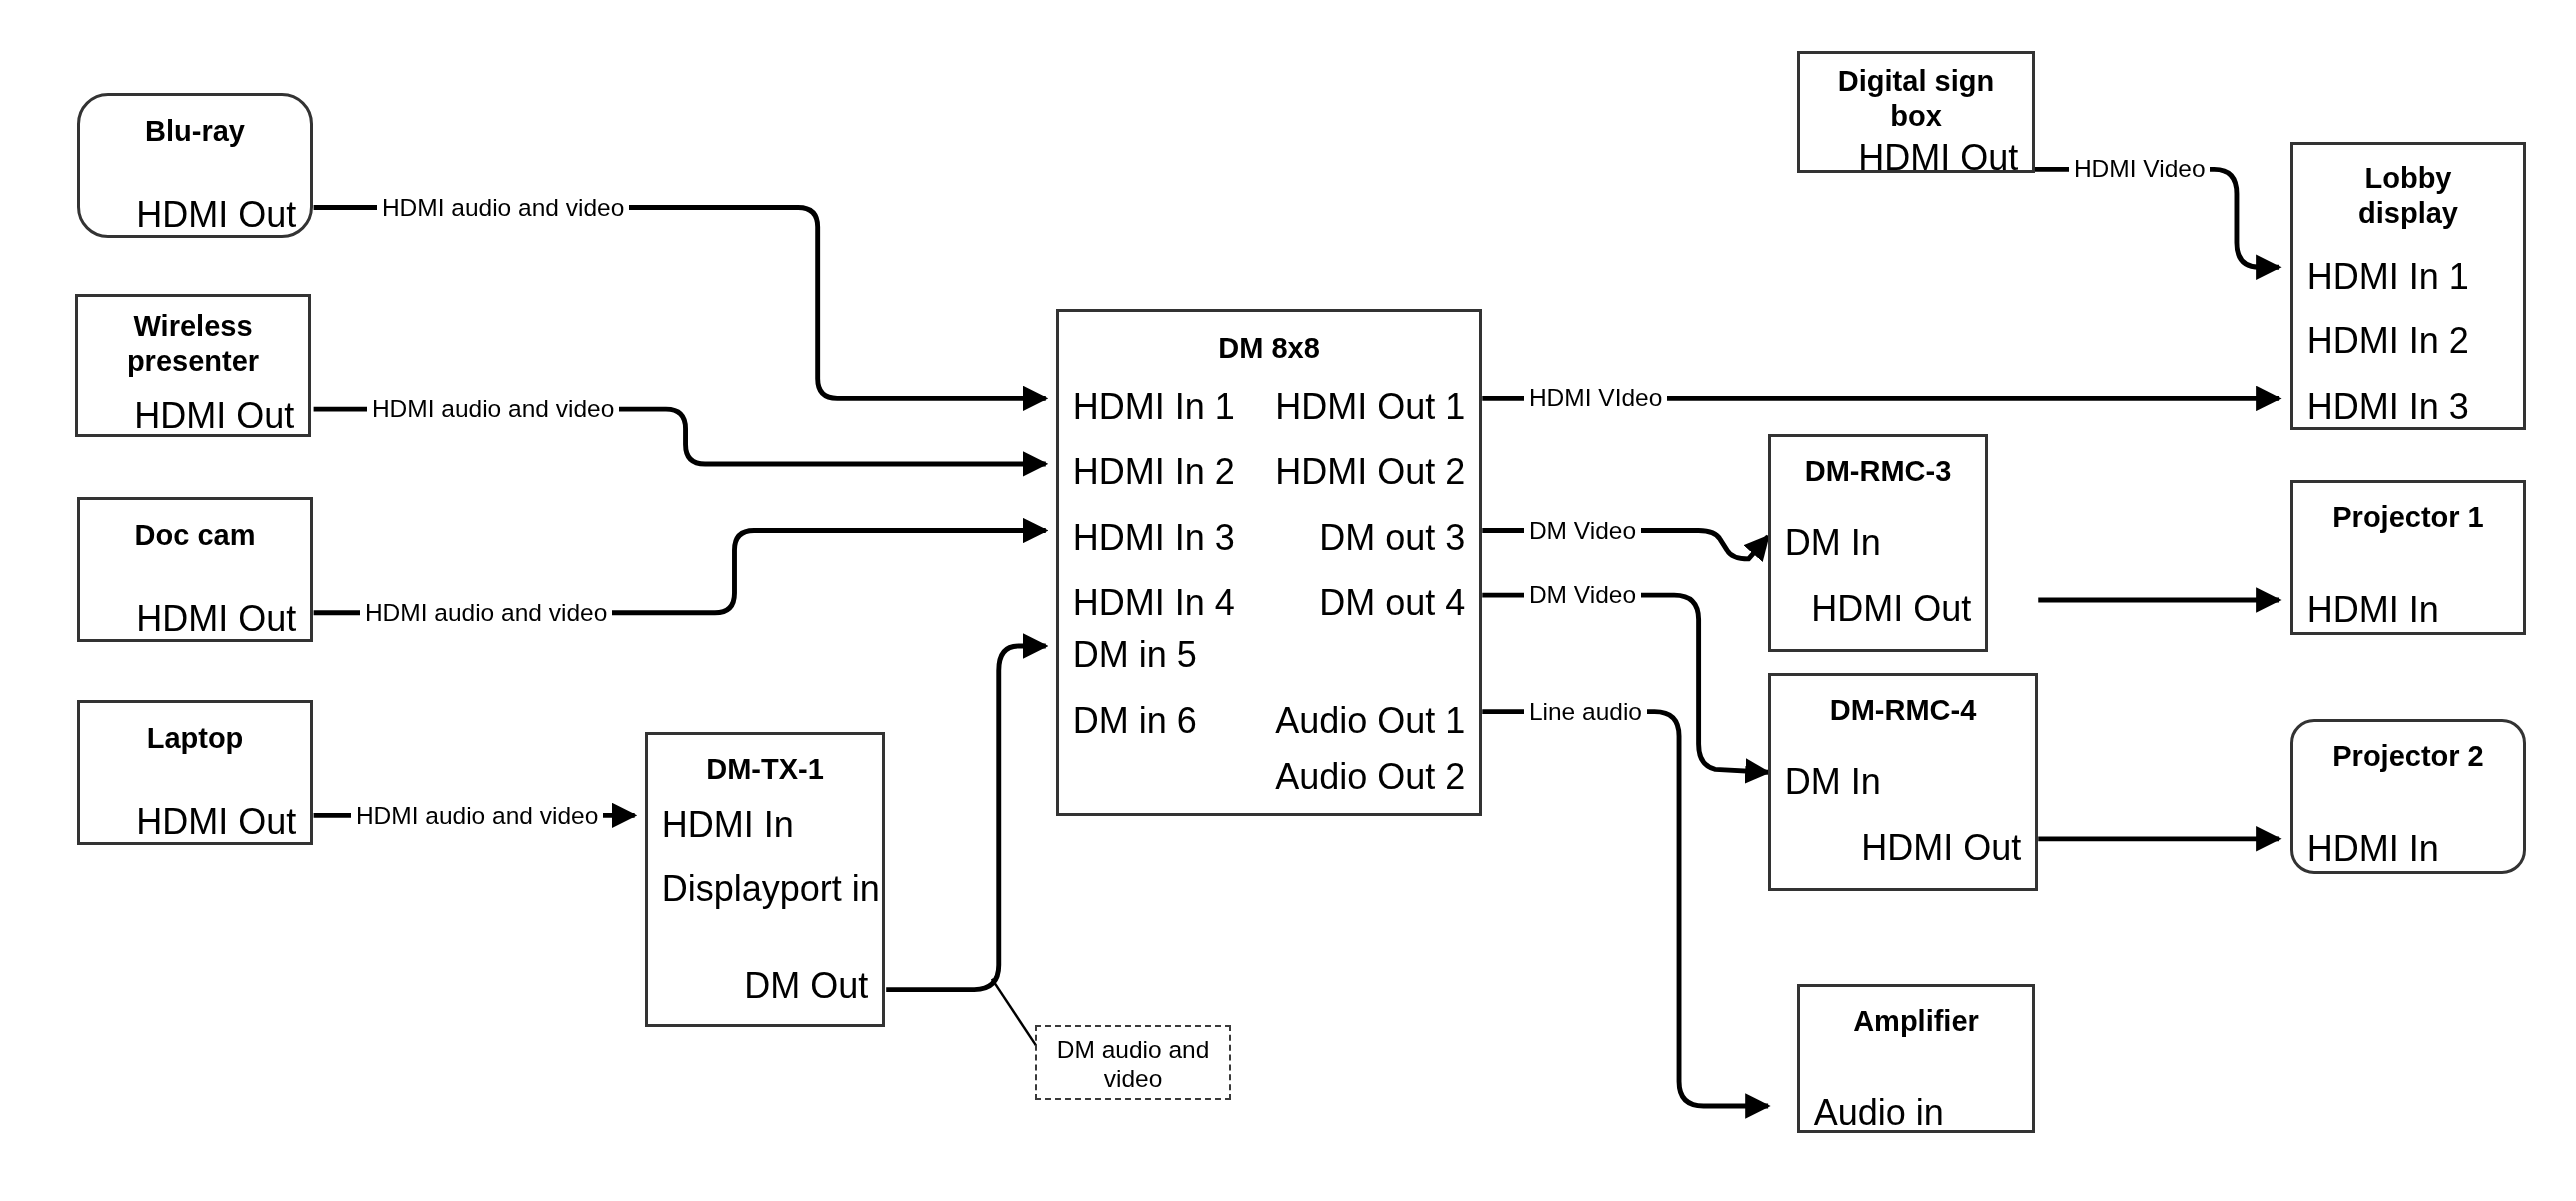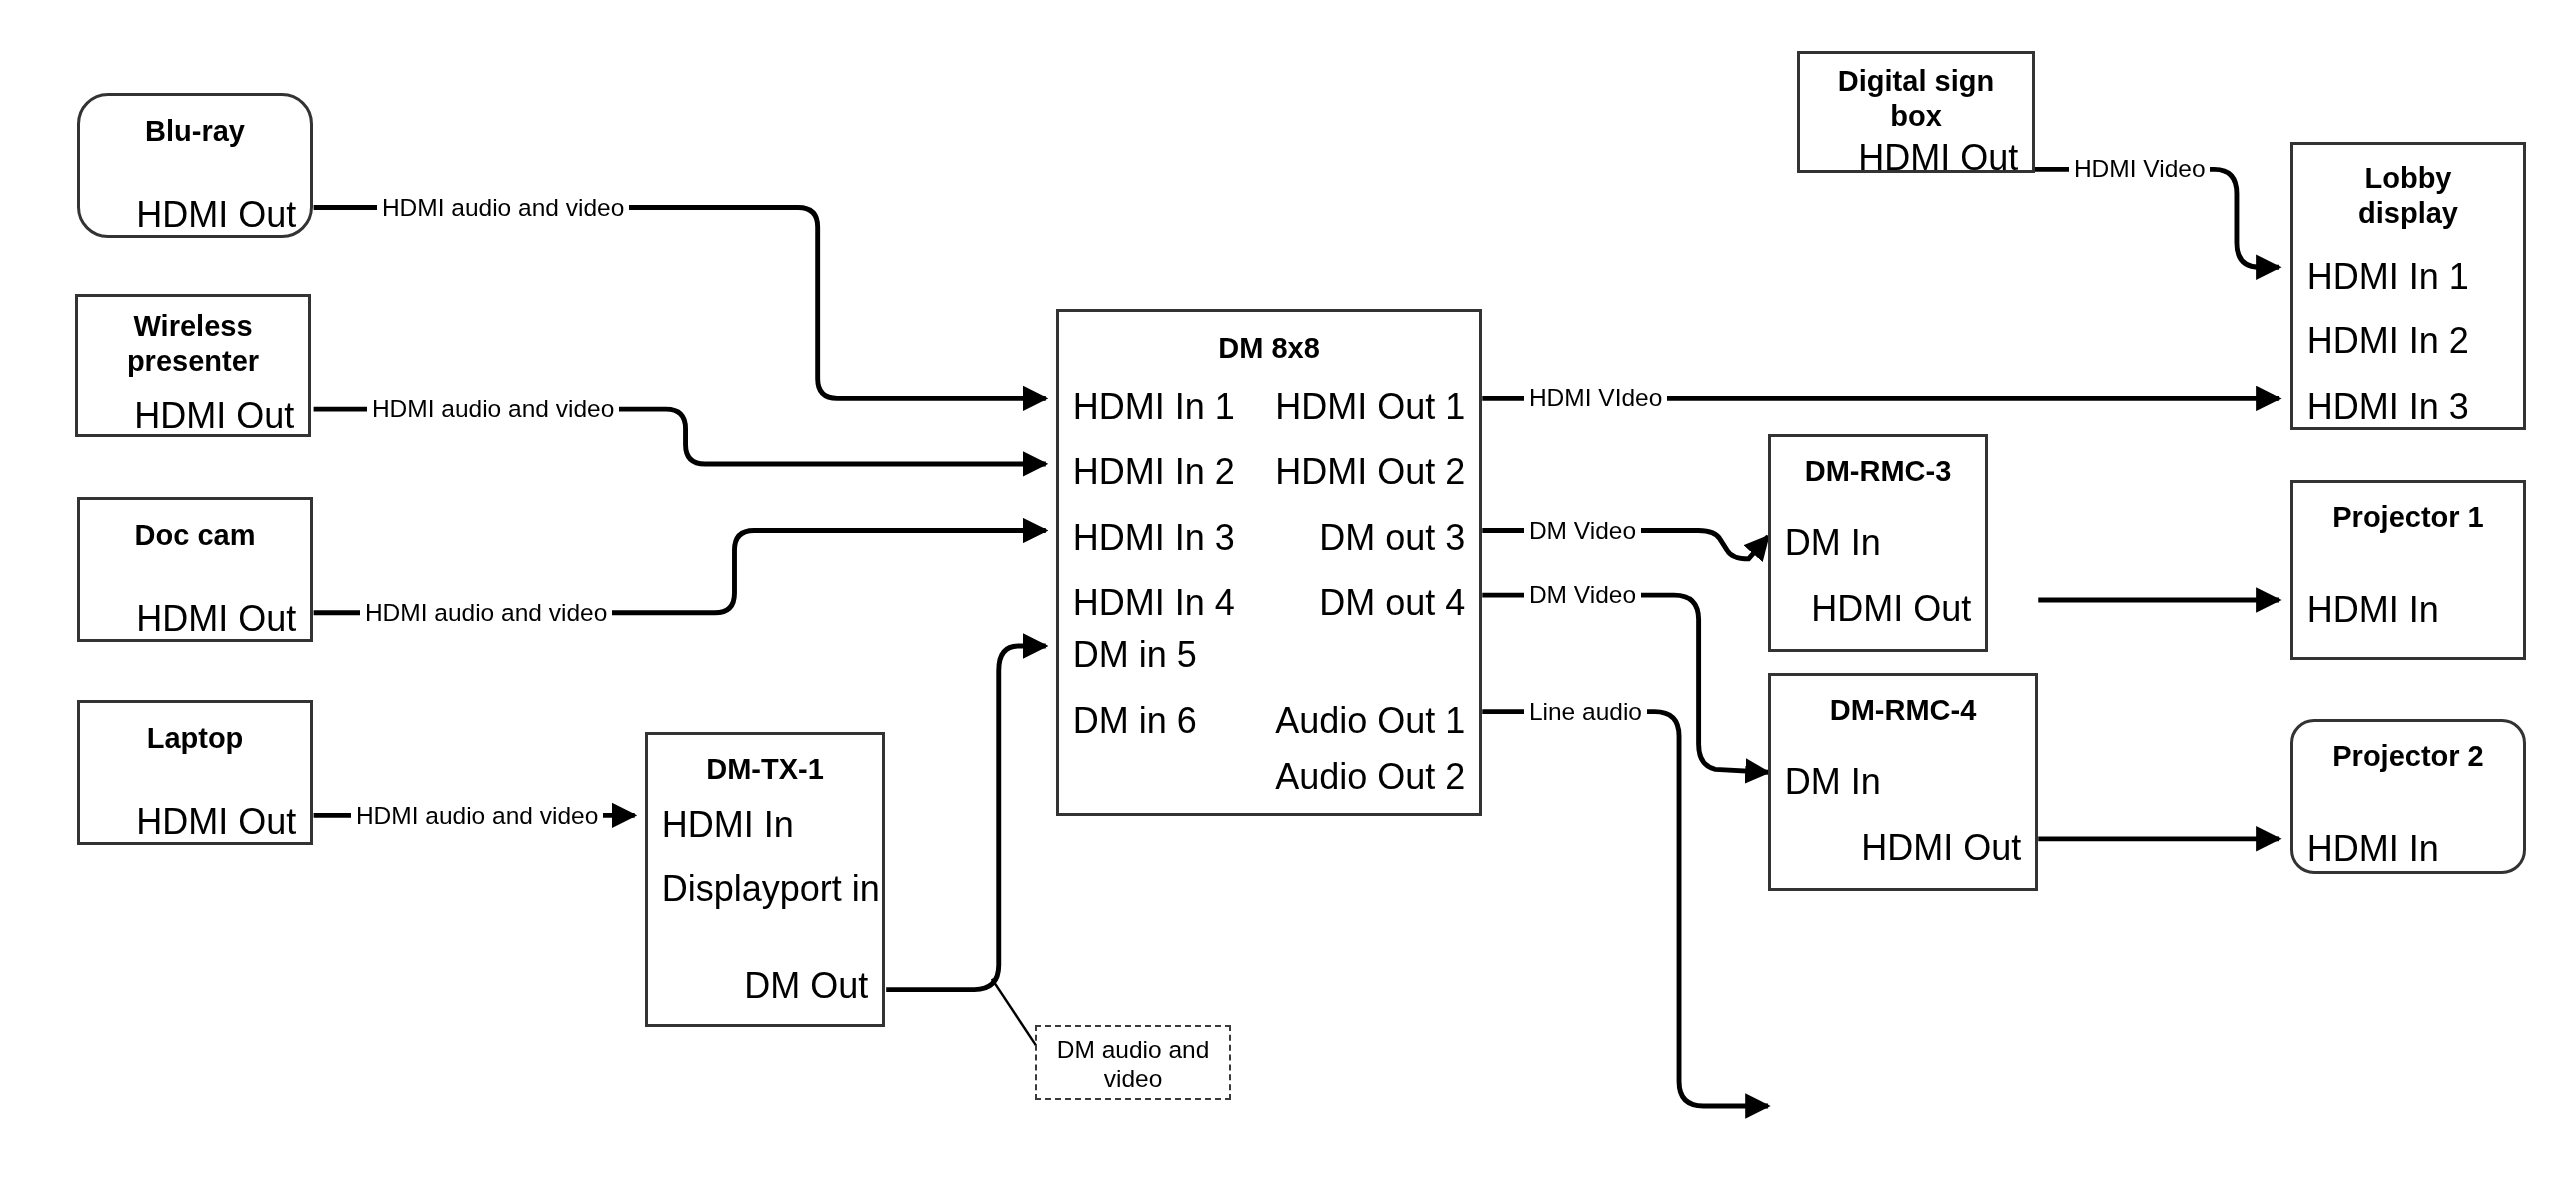--- a/index.html
+++ b/index.html
@@ -185,30 +185,34 @@
     <div class="port left" style="left:13.7px; top:86px;">DM In</div>
     <div class="port right" style="right:13.7px; top:152px;">HDMI Out</div>
   </div>
 
   <div class="node" style="left:1768px; top:673px; width:270px; height:218px;">
     <div class="node-title" style="top:16.6px;">DM-RMC-4</div>
     <div class="port left" style="left:13.7px; top:86px;">DM In</div>
     <div class="port right" style="right:13.7px; top:152px;">HDMI Out</div>
   </div>
 
-  <div class="node" style="left:2290px; top:480px; width:236px; height:180px;text-decoration:underline;">
+  <div class="node" style="left:2290px; top:480px; width:236px; height:155px;text-decoration:underline;">
     <div class="node-title" style="top:16.6px;">Projector 1</div>
     <div class="port left" style="left:13.7px; top:107px;">HDMI In</div>
   </div>
 
   <div class="node" style="left:2290px; top:719px; width:236px; height:155px;border-radius:24px;">
     <div class="node-title" style="top:16.6px;">Projector 2</div>
     <div class="port left" style="left:13.7px; top:107px;">HDMI In</div>
   </div>
 
+  <div class="node" style="left:1797px; top:984px; width:238px; height:149px;">
+    <div class="node-title" style="top:16.6px;">Amplifier</div>
+    <div class="port left" style="left:13.7px; top:106px;">Audio in</div>
+  </div>
 
   <div class="node dashed" style="left:1035px; top:1025px; width:196px; height:75px;">
     <div class="callout-text" style="top:7.8px;">DM audio and</div>
     <div class="callout-text" style="top:37px;">video</div>
   </div>
 
   <div class="edge-label" style="left:377px; top:208px;">HDMI audio and video</div>
 
   <div class="edge-label" style="left:367px; top:409px;">HDMI audio and video</div>
 

